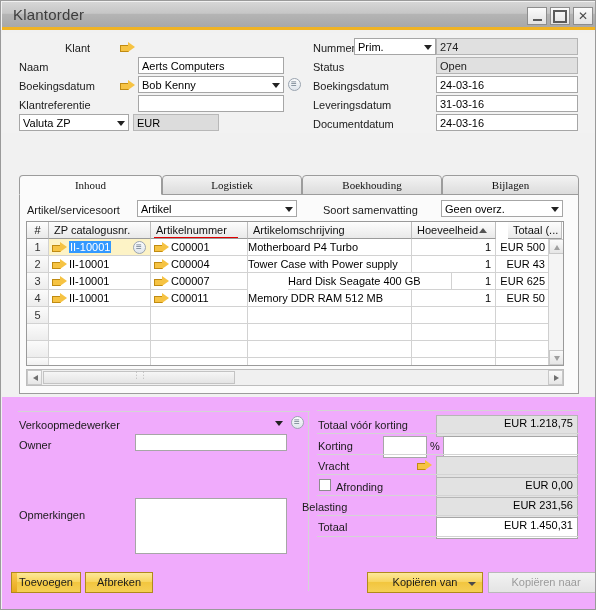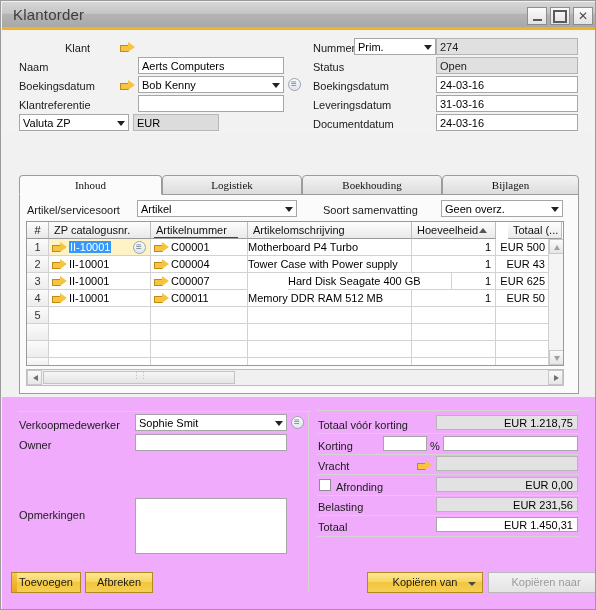--- a/index.html
+++ b/index.html
@@ -206,21 +206,21 @@
     content:"⋮⋮"; position:absolute; left:50%; top:-2px; transform:translateX(-50%);
     font-size:9px; color:#b5b5b5; letter-spacing:-2px;
   }
 
   
   #bottom { position:absolute; left:1px; top:396px; width:594px; height:212px; background:#f0abfc; }
   .sep-line { position:absolute; background:#d4d4d4; height:1px; }
 
   .totrow-lbl { position:absolute; font-size:11px; color:#1a1a1a; line-height:14px; }
   .totfld {
-    position:absolute; height:15px; font-size:11px; line-height:15px;
+    position:absolute; height:22px; font-size:11px; line-height:15px;
     text-align:right; padding-right:4px; overflow:hidden; white-space:nowrap;
   }
   .totfld.ro { background:#e2e2e2; border:1px solid #b6b6b6; }
   .totfld.wh { background:#ffffff; border:1px solid #a6a6a6; }
   .chk {
     position:absolute; width:12px; height:12px;
     background:#fff; border:1px solid #8d8d8d; cursor:pointer;
   }
 
   .btn {
@@ -432,21 +432,20 @@
         </div>
       <div id="hthumb"></div>
     </div>
   </div>
 
   <div id="bottom">
 
     <div class="sep-line" style="left:16px; top:14px; width:292px;"></div>
 
     <div class="lbl" style="left:17px; top:21px;">Verkoopmedewerker</div>
-    <div class="fld" style="left:133px; top:17px; width:152px;">Sophie Smit</div>
     <div class="ddbtn" style="left:270px; top:18px;"></div>
     <div class="listicon" style="left:289px; top:19px;"></div>
 
     <div class="lbl" style="left:17px; top:41px;">Owner</div>
     <div class="fld" style="left:133px; top:37px; width:152px;"></div>
 
     <div class="lbl" style="left:17px; top:111px;">Opmerkingen</div>
     <div class="txtarea" style="left:133px; top:101px; width:152px; height:56px;"></div>
 
     <div class="sep-line" style="left:306px; top:14px; width:1px; height:180px; background:#d4d4d4;"></div>
@@ -466,21 +465,21 @@
     <div class="totrow-lbl" style="left:316px; top:62px;">Vracht</div>
     <div class="arrow-link" style="left:415px; top:63px;"></div>
     <div class="totfld ro" style="left:434px; top:59px; width:142px;"></div>
 
     <div class="sep-line" style="left:315px; top:77px; width:262px;"></div>
     <div class="chk" style="left:317px; top:82px;"></div>
     <div class="totrow-lbl" style="left:334px; top:83px;">Afronding</div>
     <div class="totfld ro" style="left:434px; top:80px; width:142px;">EUR 0,00</div>
 
     <div class="sep-line" style="left:315px; top:98px; width:262px;"></div>
-    <div class="totrow-lbl" style="left:316px; top:103px;">Belasting</div>
+    <div class="totrow-lbl" style="left:300px; top:103px;">Belasting</div>
     <div class="totfld ro" style="left:434px; top:100px; width:142px;">EUR 231,56</div>
 
     <div class="sep-line" style="left:315px; top:118px; width:262px;"></div>
     <div class="totrow-lbl" style="left:316px; top:123px;">Totaal</div>
     <div class="totfld wh" style="left:434px; top:120px; width:142px;">EUR 1.450,31</div>
 
     <div class="sep-line" style="left:315px; top:139px; width:262px;"></div>
 
     <div class="btn" id="toevoegen" style="left:9px;  top:175px; width:70px;">Toevoegen</div>
     <div class="btn" style="left:83px; top:175px; width:68px;">Afbreken</div>

